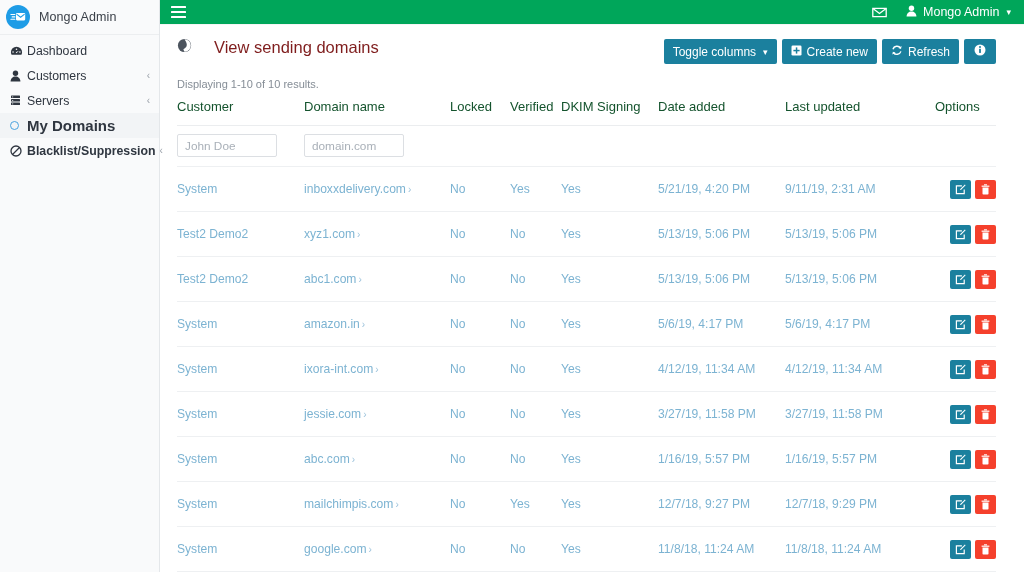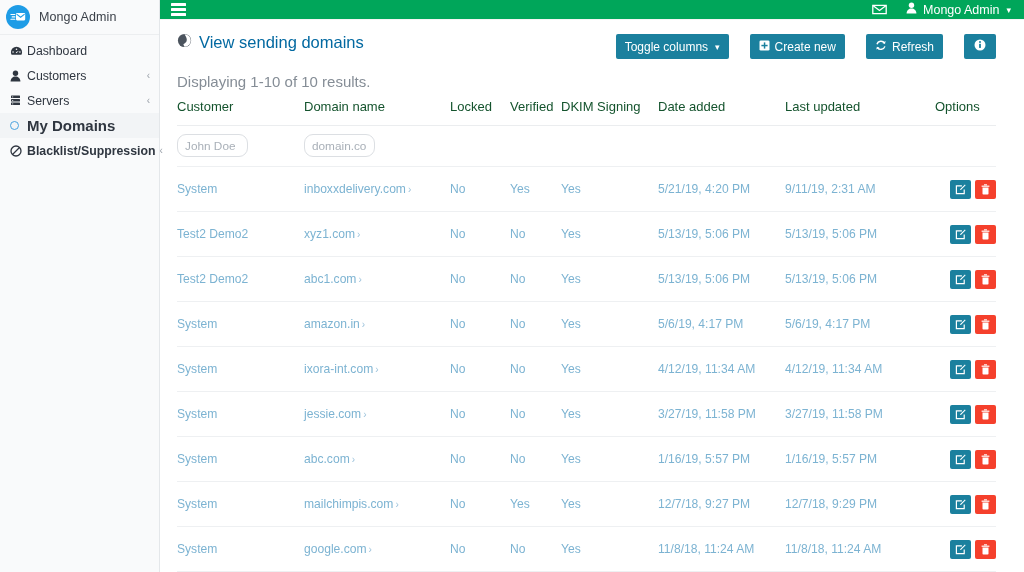--- a/index.html
+++ b/index.html
@@ -82,55 +82,55 @@
   .breadcrumb {
     text-align: right; font-size: 11.5px;
     padding-top: 12px; color: #7b8490;
   }
   .breadcrumb a { color: #5e6873; text-decoration: none; cursor: pointer; }
   .breadcrumb .sep { color: #b4bbc3; margin: 0 4px; font-size: 10.5px; }
   .breadcrumb .cur { color: #a6adb5; }
 
   .page-head { display: flex; align-items: flex-start; margin-top: 14px; }
   .page-title {
-    font-size: 16.5px; color: #0369a1; font-weight: 400;
-    display: flex; align-items: center; gap: 7px;
-  }
-  .toolbar { margin-left: auto; display: flex; gap: 21px; padding-top: 1px; }
+    font-size: 16.5px; color: #7f1d1d; font-weight: 400;
+    display: flex; align-items: center; gap: 22px;
+  }
+  .toolbar { margin-left: auto; display: flex; gap: 5px; padding-top: 1px; }
   .btn {
     background: #1b809e; color: #fff; border: none;
     height: 25px; border-radius: 2px;
     font-size: 12px; font-family: "Liberation Sans", sans-serif;
     padding: 0 9px; display: flex; align-items: center; gap: 5px;
     cursor: pointer; white-space: nowrap;
   }
   .btn.icon-only { padding: 0 10px; }
   .btn .caret-d { font-size: 9px; margin-left: 2px; }
 
-  .results { font-size: 15px; color: #858d96; margin-top: 14px; }
+  .results { font-size: 11px; color: #858d96; margin-top: 14px; }
 
   
   table.grid { width: 100%; border-collapse: collapse; margin-top: 9px; table-layout: fixed; }
   table.grid th {
     text-align: left; font-weight: 400;
     font-size: 13px; color: #14532d;
     padding: 0 0 11px 0;
     border-bottom: 1px solid #ebedef;
   }
   table.grid th.opt { text-align: left; padding-right: 2px; }
   table.grid td {
     font-size: 12.1px; color: #7cb3d2;
     padding: 12.5px 0 12.5px 0;
     border-bottom: 1px solid #eef0f2;
     vertical-align: middle;
   }
   tr.filters td { padding: 8px 0 9px 0; border-bottom: 1px solid #eef0f2; }
   tr.filters input {
-    height: 23px; width: 71px;
-    border: 1px solid #dcdfe3; border-radius: 9px;
+    height: 23px; width: 100px;
+    border: 1px solid #dcdfe3; border-radius: 2px;
     font-size: 11.8px; padding: 0 7px;
     color: #555; font-family: "Liberation Sans", sans-serif;
     background: #fff;
   }
   tr.filters input::placeholder { color: #a9b0b8; }
   td.cust a, td.dom a { color: #7cb3d2; text-decoration: none; cursor: pointer; }
   td.dom .chev { font-size: 10px; color: #9ec4dc; margin-left: 2px; }
   td.opt { text-align: right; padding-right: 0; }
   .act {
     display: inline-flex; align-items: center; justify-content: center;

